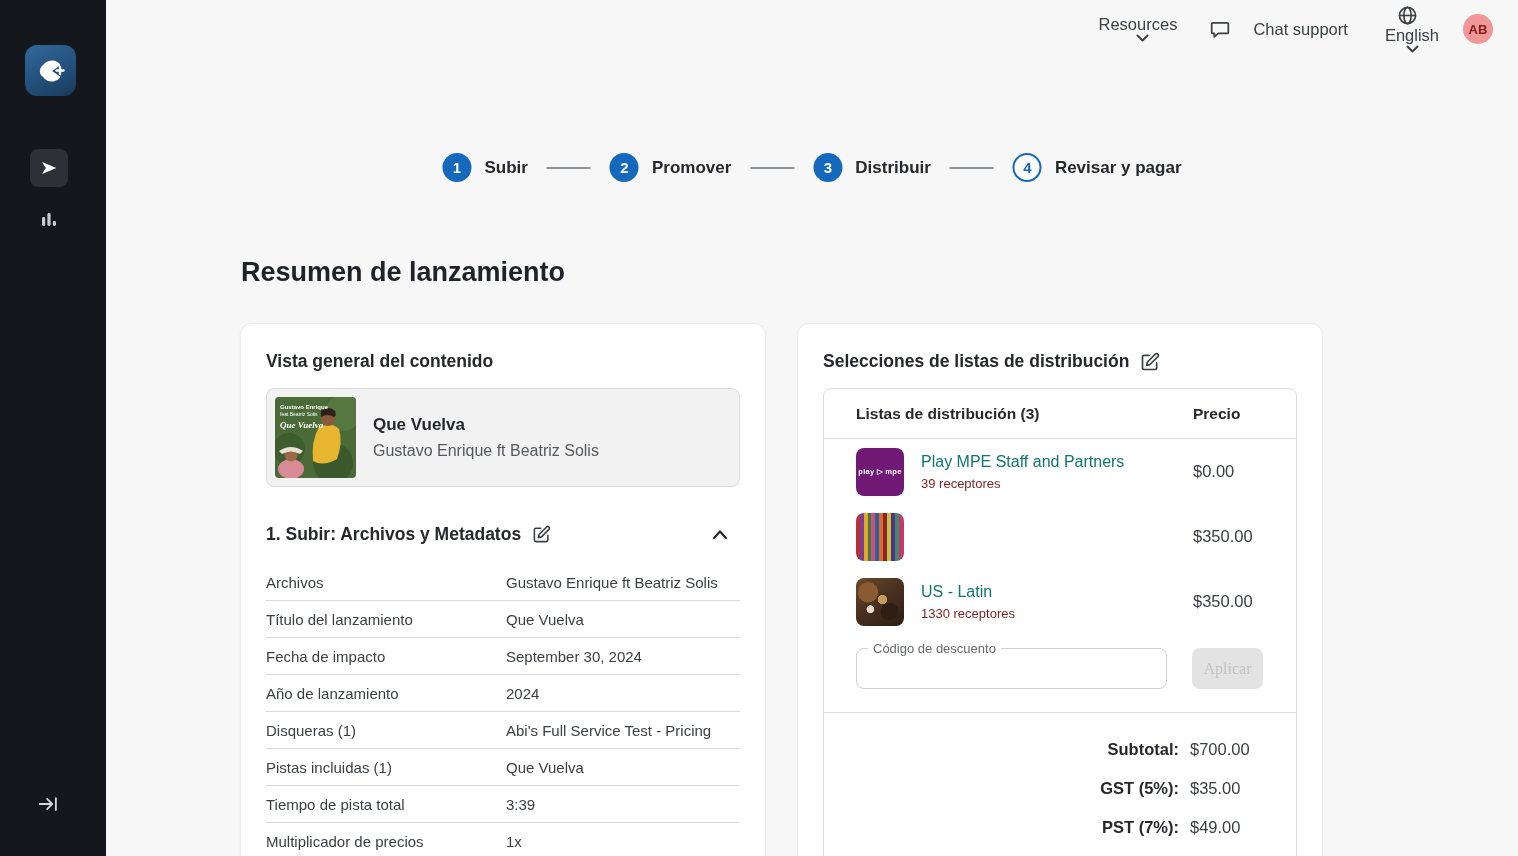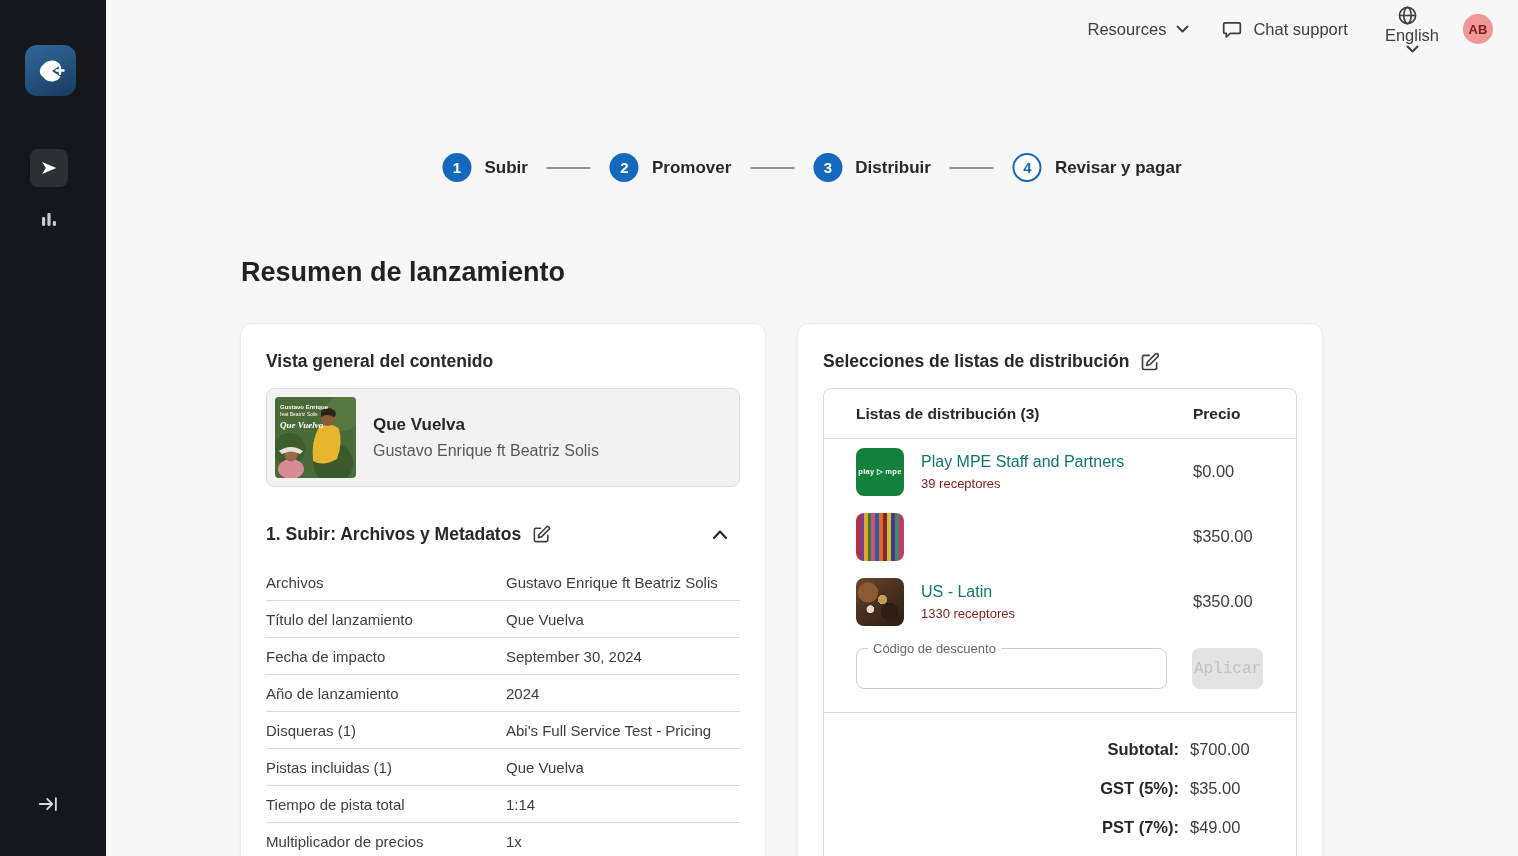--- a/index.html
+++ b/index.html
@@ -65,21 +65,21 @@
   .meta-label { width:240px; flex-shrink:0; }
 
   
   .listbox { margin-top:16px; border:1px solid #dcdcdc; border-radius:8px; height:660px; }
   .lb-header { display:flex; align-items:center; height:50px; border-bottom:1px solid #dcdcdc;
                padding-left:32px; font-size:15.5px; font-weight:700; color:#26282b; }
   .col-price { width:103px; margin-left:auto; }
   .lb-row { display:flex; align-items:center; padding:8px 0 8px 32px; height:65px; cursor:default; }
   .thumb { width:48px; height:48px; border-radius:8px; flex-shrink:0; overflow:hidden;
            display:flex; align-items:center; justify-content:center; }
-  .thumb.plaympe { background:#15803d; color:#fff; font-size:7.5px; font-weight:700; letter-spacing:.3px; }
+  .thumb.plaympe { background:#701a75; color:#fff; font-size:7.5px; font-weight:700; letter-spacing:.3px; }
   .thumb.stripes { background:repeating-linear-gradient(90deg,
       #b92f36 0 4px,#7c3f8f 4px 8px,#e0a828 8px 12px,#3f7a3a 12px 15px,#cf4f7e 15px 19px,
       #2f5f9e 19px 23px,#d86a2a 23px 27px,#8a2330 27px 31px,#c9c23a 31px 35px,#54348a 35px 39px,
       #3d8a70 39px 43px,#c23a68 43px 48px); }
   .thumb.uslatin { background:
       radial-gradient(circle at 30% 65%, #e8dcc8 0 8%, transparent 9%),
       radial-gradient(circle at 55% 45%, #c89a5a 0 12%, transparent 13%),
       radial-gradient(circle at 70% 70%, #2e1f16 0 18%, transparent 19%),
       radial-gradient(circle at 25% 30%, #8a5a30 0 20%, transparent 21%),
       linear-gradient(145deg,#6a4a2c 0%,#4a3120 45%,#2c1d12 100%); }
@@ -88,21 +88,21 @@
   .lb-sub { font-size:13px; color:#7f1d1d; margin-top:5px; }
   .lb-price { width:103px; margin-left:auto; font-size:16.5px; color:#3a3e42; flex-shrink:0; }
 
   .discount { display:flex; align-items:flex-start; margin-top:14px; padding:0 33px 0 32px; }
   .field { position:relative; width:311px; height:41px; border:1px solid #cfd0d2; border-radius:8px; background:#fff; }
   .field-label { position:absolute; top:-8px; left:11px; background:#fff; padding:0 5px;
                  font-size:13px; color:#66696d; }
   .field input { width:100%; height:100%; border:none; outline:none; background:transparent;
                  padding:0 12px; font-size:15px; font-family:"Liberation Sans", sans-serif; }
   .apply-btn { margin-left:auto; width:71px; height:41px; border:none; border-radius:8px;
-               background:#e3e3e3; color:#c2c2c2; font-size:16px; font-family:Liberation Mono, monospace; }
+               background:#e3e3e3; color:#c2c2c2; font-size:16px; font-family:Liberation Serif, serif; }
   .apply-btn:disabled { cursor:default; }
 
   .lb-divider { margin-top:23px; height:1px; background:#dcdcdc; }
   .totals { padding-top:27px; }
   .t-row { display:flex; margin-bottom:20px; font-size:16.5px; }
   .t-label { width:355px; text-align:right; font-weight:700; color:#26282b; }
   .t-value { margin-left:11px; color:#3c4043; }
 </style>
 </head>
 <body>
@@ -133,31 +133,31 @@
     <div class="sidebar-bottom">
       <svg width="22" height="20" viewBox="0 0 24 20">
         <path d="M2 10 h13 M10 4.5 L15.5 10 L10 15.5 M19.5 3.5 v13" fill="none" stroke="#d6d9dc" stroke-width="2" stroke-linecap="round" stroke-linejoin="round"></path>
       </svg>
     </div>
   </div>
 
   <div class="main">
 
     <div class="topbar">
-      <div class="grp" style="margin-right:32px;">
+      <div class="grp" style="margin-right:32px;flex-direction:column;">
         <span class="topbar-label">Resources</span>
         <svg width="13" height="9" viewBox="0 0 13 9" style="margin-left:10px;">
           <path d="M1.5 1.5 L6.5 6.5 L11.5 1.5" fill="none" stroke="#3c4043" stroke-width="2" stroke-linecap="round" stroke-linejoin="round"></path>
         </svg>
       </div>
       <div class="grp" style="margin-right:28px;">
         <svg width="22" height="21" viewBox="0 0 24 24">
           <path d="M4 4.5 h16 a1.5 1.5 0 0 1 1.5 1.5 v9 a1.5 1.5 0 0 1 -1.5 1.5 H10 l-4.5 4 v-4 H4 a1.5 1.5 0 0 1 -1.5 -1.5 v-9 A1.5 1.5 0 0 1 4 4.5 Z" fill="none" stroke="#3c4043" stroke-width="2" stroke-linejoin="round"></path>
         </svg>
-        <span class="topbar-label" style="margin-left:10px;">Chat support</span>
+        <span class="topbar-label" style="margin-left:22px;">Chat support</span>
       </div>
       <div class="grp" style="margin-right:24px;flex-direction:column;">
         <svg width="21" height="21" viewBox="0 0 24 24">
           <circle cx="12" cy="12" r="9.2" fill="none" stroke="#3c4043" stroke-width="1.9"></circle>
           <ellipse cx="12" cy="12" rx="4.2" ry="9.2" fill="none" stroke="#3c4043" stroke-width="1.9"></ellipse>
           <path d="M2.8 12 h18.4" stroke="#3c4043" stroke-width="1.9"></path>
         </svg>
         <span class="topbar-label" style="margin-left:9px;">English</span>
         <svg width="13" height="9" viewBox="0 0 13 9" style="margin-left:10px;">
           <path d="M1.5 1.5 L6.5 6.5 L11.5 1.5" fill="none" stroke="#3c4043" stroke-width="2" stroke-linecap="round" stroke-linejoin="round"></path>
@@ -258,21 +258,21 @@
           <div class="meta-row">
             <span class="meta-label">Disqueras (1)</span>
             <span class="meta-value">Abi's Full Service Test - Pricing</span>
           </div>
           <div class="meta-row">
             <span class="meta-label">Pistas incluidas (1)</span>
             <span class="meta-value">Que Vuelva</span>
           </div>
           <div class="meta-row">
             <span class="meta-label">Tiempo de pista total</span>
-            <span class="meta-value">1:14</span>
+            <span class="meta-value">3:39</span>
           </div>
           <div class="meta-row">
             <span class="meta-label">Multiplicador de precios</span>
             <span class="meta-value">1x</span>
           </div>
         </div>
       </div>
 
       <div class="card">
         <div class="card-title-row">

